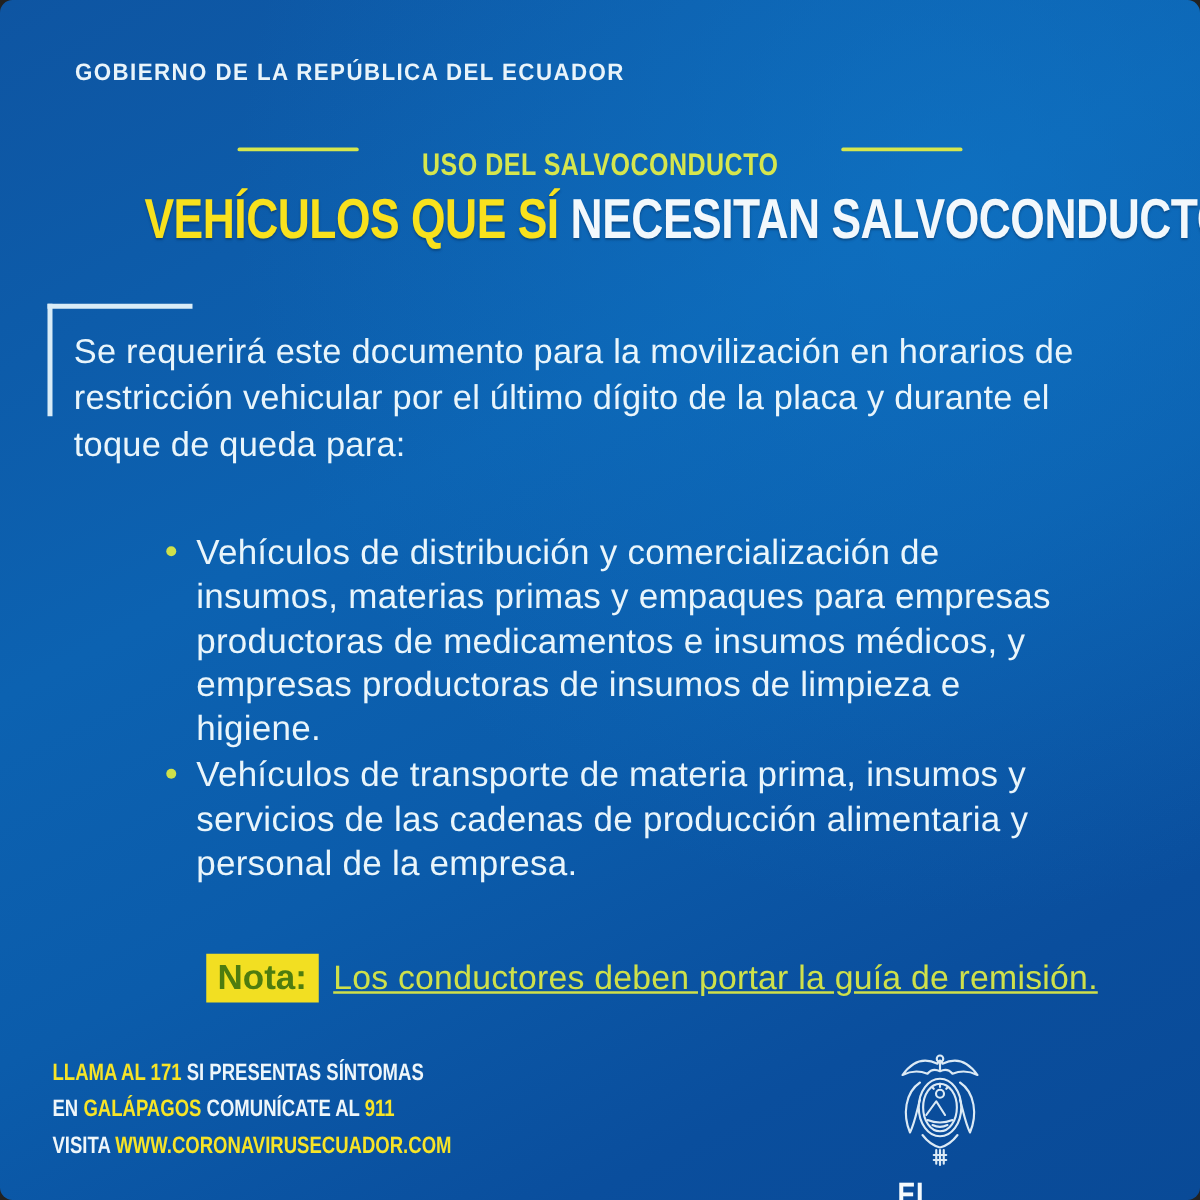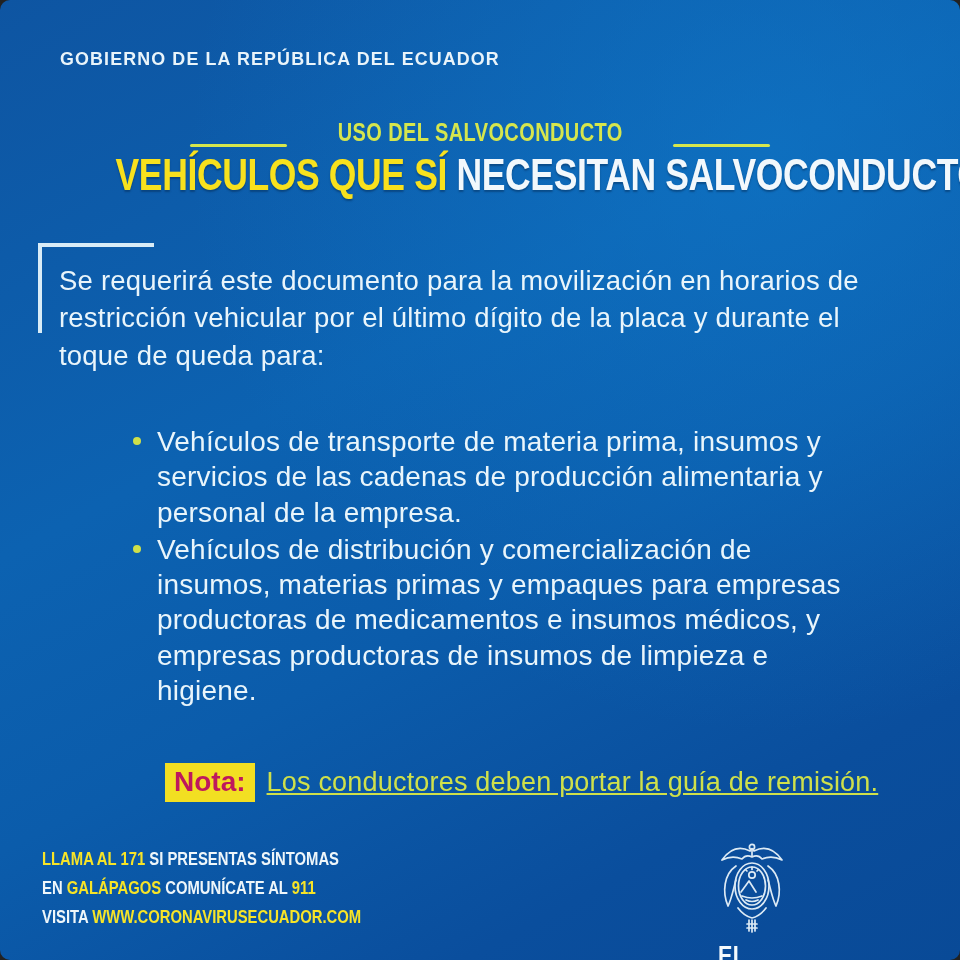--- a/index.html
+++ b/index.html
@@ -16,21 +16,21 @@
   
   .gov-header{
     position:absolute;left:60px;top:48px;
     color:#e9f4fa;font-weight:bold;font-size:19px;letter-spacing:1.2px;
     transform:scaleX(.94);transform-origin:left;
     white-space:nowrap;
   }
   
   .eyebrow-row{
     position:absolute;left:0;top:118px;width:960px;
-    display:flex;align-items:flex-end;justify-content:center;gap:15px;
+    display:flex;align-items:flex-start;justify-content:center;gap:15px;
   }
   .eyebrow-line{width:97px;height:3px;background:#d6e64d;border-radius:2px;}
   .eyebrow-text{
     color:#d6e64d;font-weight:bold;font-size:25px;letter-spacing:.5px;
     display:inline-block;transform:scaleX(.8);white-space:nowrap;
   }
   
   .title{
     position:absolute;left:0;top:150px;width:960px;margin:0;
     text-align:center;font-size:45px;font-weight:bold;line-height:1.1;
@@ -56,21 +56,21 @@
     list-style:none;color:#e9f5fb;font-size:28px;line-height:1.26;letter-spacing:.2px;
   }
   .bullets li{position:relative;padding-left:24px;margin-bottom:2px;}
   .bullet-dot{
     position:absolute;left:0;top:13px;width:8px;height:8px;border-radius:50%;
     background:#cfe04a;
   }
   
   .note-row{position:absolute;left:165px;top:763px;display:flex;align-items:center;}
   .note-label{
-    background:#f2df22;color:#be185d;font-weight:bold;font-size:28px;
+    background:#f2df22;color:#4d7c0f;font-weight:bold;font-size:28px;
     padding:5px 9px 6px 9px;line-height:1;
   }
   .note-text{color:#cfe04a;font-size:27px;margin-left:12px;letter-spacing:.2px;text-decoration:underline;}
   
   .footer-left{
     position:absolute;left:42px;top:844px;
     font-weight:bold;font-size:19px;line-height:29px;white-space:nowrap;
   }
   .footer-line{transform:scaleX(.78);transform-origin:left;}
   .yl{color:#f7e427;}
@@ -107,25 +107,25 @@
     </span>
   </h1>
 
   <div class="quote-bracket"></div>
 
   <p class="intro">Se requerirá este documento para la movilización en horarios de restricción vehicular por el último dígito de la placa y durante el toque de queda para:</p>
 
   <ul class="bullets">
     <li>
       <span class="bullet-dot"></span>
-      <span>Vehículos de transporte de materia prima, insumos y servicios de las cadenas de producción alimentaria y personal de la empresa.</span>
+      <span>Vehículos de distribución y comercialización de insumos, materias primas y empaques para empresas productoras de medicamentos e insumos médicos, y empresas productoras de insumos de limpieza e higiene.</span>
     </li>
     <li>
       <span class="bullet-dot"></span>
-      <span>Vehículos de distribución y comercialización de insumos, materias primas y empaques para empresas productoras de medicamentos e insumos médicos, y empresas productoras de insumos de limpieza e higiene.</span>
+      <span>Vehículos de transporte de materia prima, insumos y servicios de las cadenas de producción alimentaria y personal de la empresa.</span>
     </li>
   </ul>
 
   <div class="note-row">
     <span class="note-label">Nota:</span>
     <span class="note-text">Los conductores deben portar la guía de remisión.</span>
   </div>
 
   <div class="footer-left">
     <div class="footer-line">

